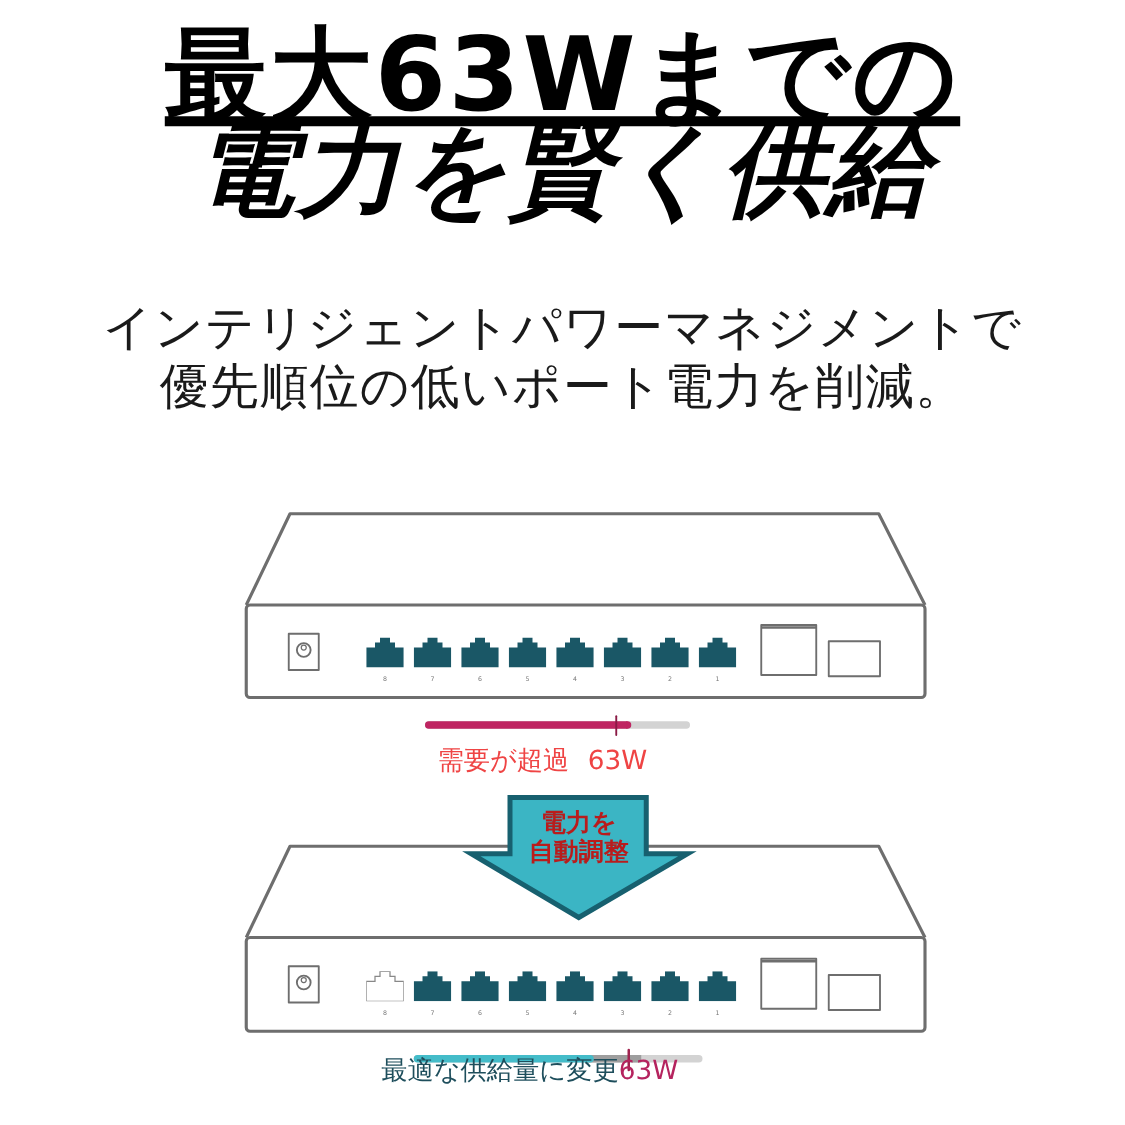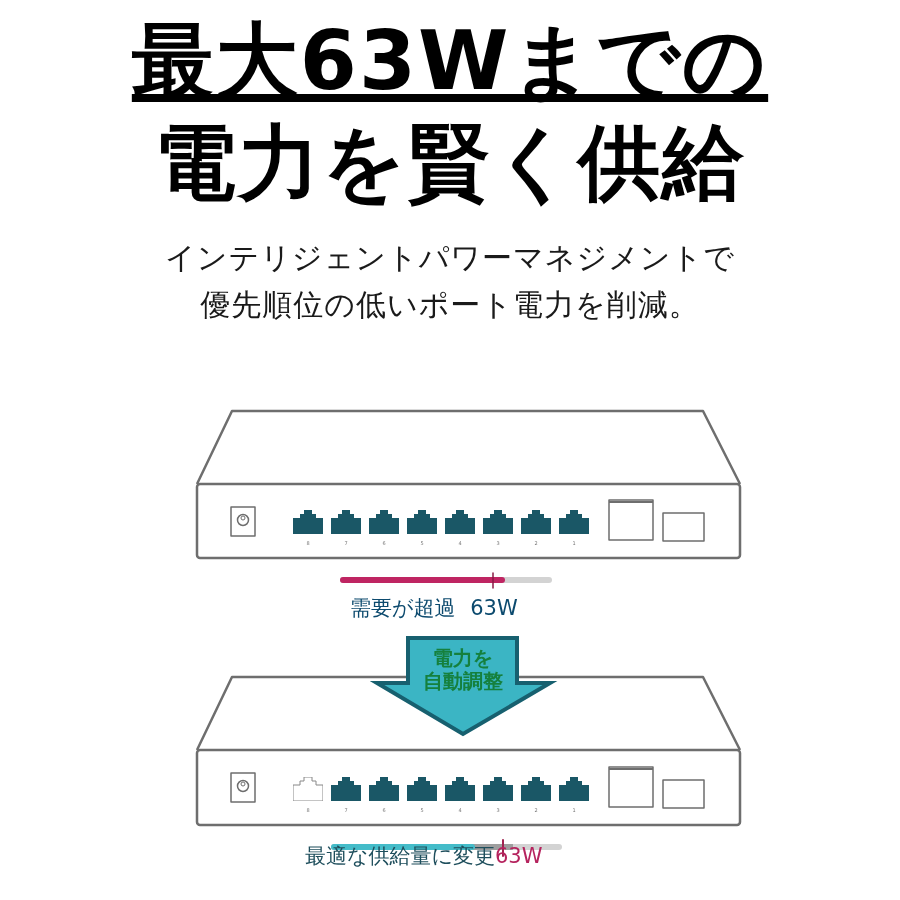--- a/index.html
+++ b/index.html
@@ -1,28 +1,28 @@
 <!DOCTYPE html>
 <html><head>
 <meta charset="utf-8">
 <style>
   html, body { margin:0; padding:0; background:#ffffff; }
   body { width:900px; height:900px; position:relative; overflow:hidden; font-family:"DejaVu Sans", "Liberation Sans", sans-serif; }
   .headline { position:absolute; left:0; width:900px; text-align:center; font-weight:bold; color:#000; font-size:82px; letter-spacing:2px; line-height:1; }
   .h1 { top:20px;text-decoration:underline; }
-  .h2 { top:122px; }
-  .sub { position:absolute; left:0; width:900px; text-align:center; color:#1a1a1a; font-size:30px; line-height:1; letter-spacing:1px; }
+  .h2 { top:96px;font-style:italic; }
+  .sub { position:absolute; left:0; width:900px; text-align:center; color:#1a1a1a; font-size:39px; line-height:1; letter-spacing:1px; }
   .s1 { top:243px; }
   .s2 { top:290px; }
   svg.diagram { position:absolute; left:0; top:0; }
   .cap { position:absolute; font-size:21px; line-height:1; white-space:nowrap; }
-  .cap1 { left:350px; top:598px; color:#0c4a6e; }
+  .cap1 { left:350px; top:598px; color:#ef4444; }
   .cap2 { left:305px; top:846px; color:#1e4e5c; }
   .cap2 .w { color:#b5235e; }
-  .arrow-text { position:absolute; color:#15803d; font-size:20px; text-align:center; line-height:1.15; width:120px; left:403px; top:647px; font-weight:bold; }
+  .arrow-text { position:absolute; color:#b91c1c; font-size:20px; text-align:center; line-height:1.15; width:120px; left:403px; top:647px; font-weight:bold; }
 </style>
 </head>
 <body>
 
 <div class="headline h1">最大63Wまでの</div>
 <div class="headline h2">電力を賢く供給</div>
 
 <div class="sub s1">インテリジェントパワーマネジメントで</div>
 <div class="sub s2">優先順位の低いポート電力を削減。</div>
 

